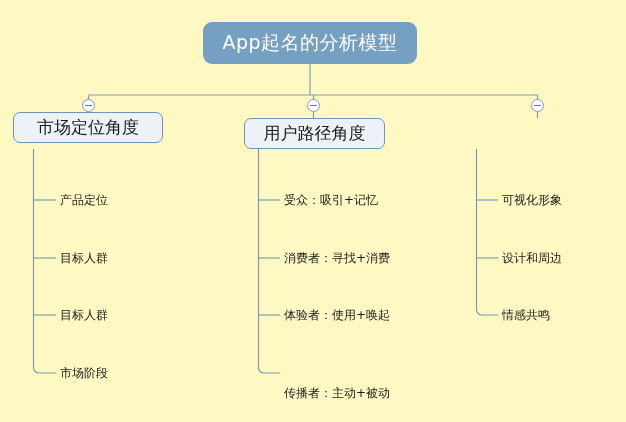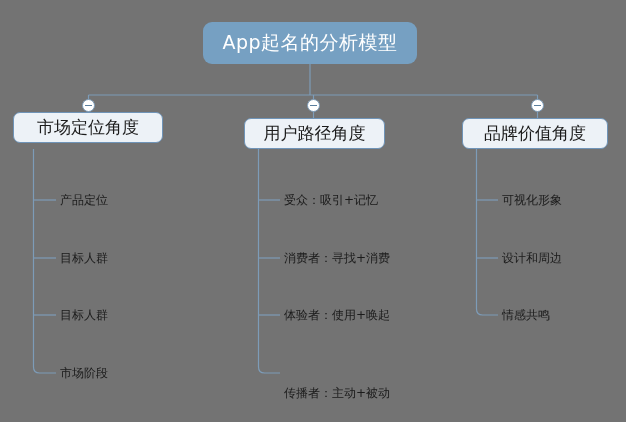--- a/index.html
+++ b/index.html
@@ -11,21 +11,21 @@
     width: 626px;
     height: 422px;
     background: #fafafa;
     font-family: "DejaVu Sans", "Liberation Sans", sans-serif;
     overflow: hidden;
   }
   #canvas {
     position: relative;
     width: 626px;
     height: 422px;
-    background: #737373;
+    background: #fef9c3;
   }
   
   #connectors {
     position: absolute;
     left: 0;
     top: 0;
     width: 626px;
     height: 422px;
     pointer-events: none;
   }
@@ -143,23 +143,20 @@
   <div class="branch-node" id="branch-0">
     <span>市场定位角度</span>
   </div>
   <div class="collapse-toggle" id="toggle-0"></div>
 
   <div class="branch-node" id="branch-1">
     <span>用户路径角度</span>
   </div>
   <div class="collapse-toggle" id="toggle-1"></div>
 
-  <div class="branch-node" id="branch-2">
-    <span>品牌价值角度</span>
-  </div>
   <div class="collapse-toggle" id="toggle-2"></div>
 
   <div class="col0">
     <div class="leaf-label" style="top:200px">产品定位</div>
     <div class="leaf-label" style="top:258px">目标人群</div>
     <div class="leaf-label" style="top:315px">目标人群</div>
     <div class="leaf-label" style="top:373px">市场阶段</div>
   </div>
 
   <div class="col1">

